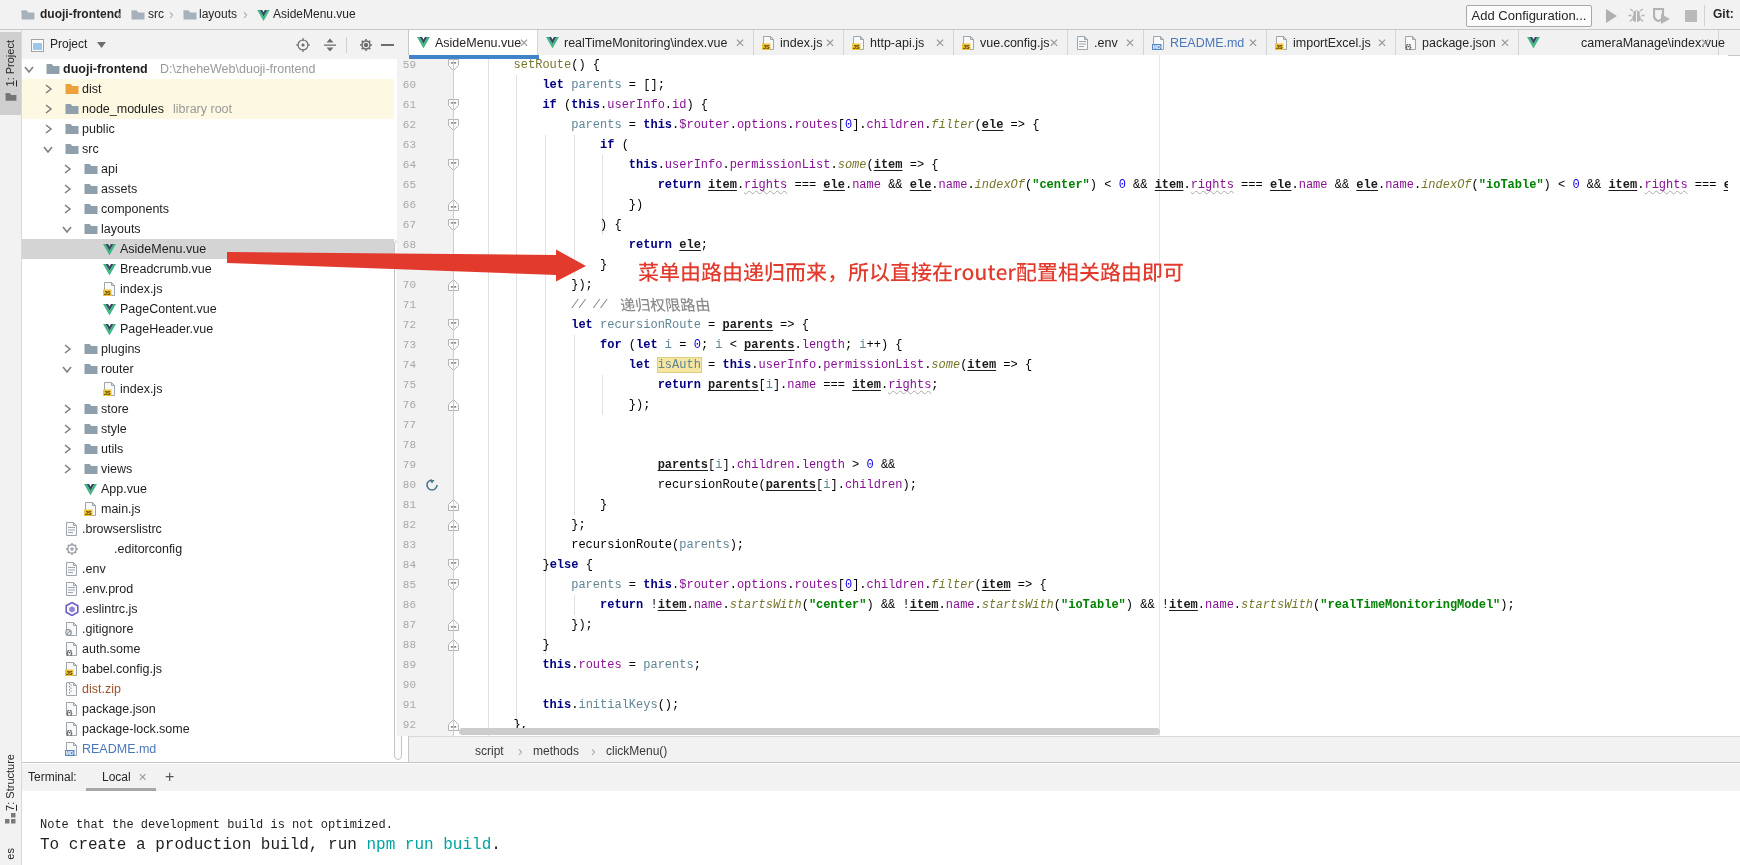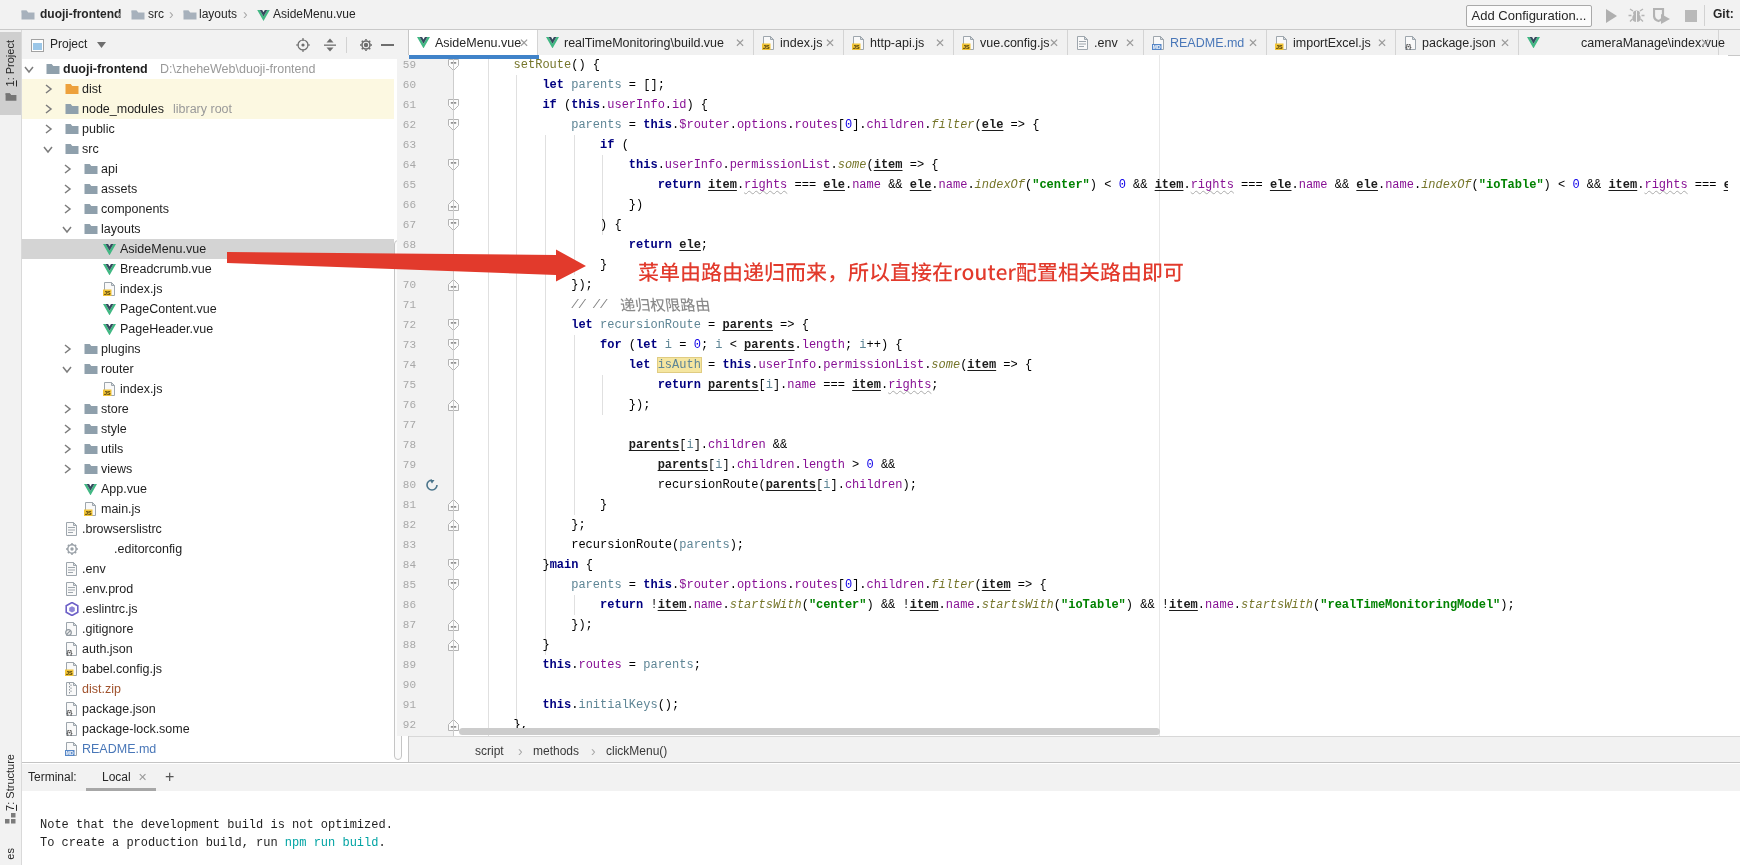--- a/index.html
+++ b/index.html
@@ -389,21 +389,21 @@
       </svg>
       <span class="lbl" style="left:60px;">.gitignore</span>
     </div>
 <div class="trow" style="top:609px">
       <svg class="abs" style="left:43px;top:3px" width="13" height="14" viewBox="0 0 13 14">
         <path d="M1.5 0.5 h7 l3 3 v10 h-10 z" fill="#f9f9f9" stroke="#9ea6ad"></path>
         <path d="M8.5 0.5 l3 3 h-3 z" fill="#d7dde2" stroke="#9ea6ad"></path>
         <text x="4.4" y="13.2" font-size="8" font-weight="bold" font-family="Liberation Sans" fill="#5a5a5a" text-anchor="middle">{}</text>
         <circle cx="4.4" cy="10.6" r="0.8" fill="#5a5a5a"></circle>
       </svg>
-      <span class="lbl" style="left:60px;">auth.json</span>
+      <span class="lbl" style="left:60px;">auth.some</span>
     </div>
 <div class="trow" style="top:629px">
       <svg class="abs" style="left:43px;top:3px" width="13" height="14" viewBox="0 0 13 14">
         <path d="M1.5 0.5 h7 l3 3 v10 h-10 z" fill="#f9f9f9" stroke="#9ea6ad"></path>
         <path d="M8.5 0.5 l3 3 h-3 z" fill="#d7dde2" stroke="#9ea6ad"></path>
         <rect x="0" y="7.5" width="8.5" height="6.5" fill="#f1c437"></rect>
         <text x="4.2" y="12.8" font-size="5.4" font-weight="bold" font-family="Liberation Sans" fill="#40330a" text-anchor="middle">JS</text>
       </svg>
       <span class="lbl" style="left:60px;">babel.config.js</span>
     </div>
@@ -453,21 +453,21 @@
       <path d="M2.6 0 L6.5 6.8 L10.4 0 L7.9 0 L6.5 2.45 L5.1 0 Z" fill="#35495e"></path>
     </svg>
 <span class="abs" style="left:26px;">AsideMenu.vue</span>
 <span class="x abs" style="right:8px">✕</span>
 </div>
 <div class="etab" style="left:538px;width:216px;">
 <svg class="abs" style="left:8px;top:7px" width="13" height="11.4" viewBox="0 0 13 11.4">
       <path d="M0 0 L6.5 11.4 L13 0 L10.4 0 L6.5 6.8 L2.6 0 Z" fill="#41b883"></path>
       <path d="M2.6 0 L6.5 6.8 L10.4 0 L7.9 0 L6.5 2.45 L5.1 0 Z" fill="#35495e"></path>
     </svg>
-<span class="abs" style="left:26px;">realTimeMonitoring\build.vue</span>
+<span class="abs" style="left:26px;">realTimeMonitoring\index.vue</span>
 <span class="x abs" style="right:8px">✕</span>
 </div>
 <div class="etab" style="left:754px;width:90px;">
 <svg class="abs" style="left:8px;top:6px" width="13" height="14" viewBox="0 0 13 14">
       <path d="M1.5 0.5 h7 l3 3 v10 h-10 z" fill="#f9f9f9" stroke="#9ea6ad"></path>
       <path d="M8.5 0.5 l3 3 h-3 z" fill="#d7dde2" stroke="#9ea6ad"></path>
       <rect x="0" y="7.5" width="8.5" height="6.5" fill="#f1c437"></rect>
       <text x="4.2" y="12.8" font-size="5.4" font-weight="bold" font-family="Liberation Sans" fill="#40330a" text-anchor="middle">JS</text>
     </svg>
 <span class="abs" style="left:26px;">index.js</span>
@@ -633,21 +633,20 @@
 <div class="lnum" style="top:320px">75</div>
 <div class="cl" style="top:320px">                            <span class="k">return</span> <span class="u">parents</span>[<span class="v">i</span>].<span class="p">name</span> === <span class="u">item</span>.<span class="p w">rights</span>;</div>
 <div class="lnum" style="top:340px">76</div>
 <div class="cl" style="top:340px">                        });</div>
 <svg class="abs" style="left:51px;top:344px" width="11" height="12" viewBox="0 0 11 12">
       <path d="M0.5 11.5 h10 v-6 L5.5 0.5 L0.5 5.5 Z" fill="#fcfcfc" stroke="#b4b4b4"></path>
       <rect x="2.8" y="7.2" width="5.4" height="1.4" fill="#777"></rect>
     </svg>
 <div class="lnum" style="top:360px">77</div>
 <div class="lnum" style="top:380px">78</div>
-<div class="cl" style="top:380px">                        <span class="u">parents</span>[<span class="v">i</span>].<span class="p">children</span> &amp;&amp;</div>
 <div class="lnum" style="top:400px">79</div>
 <div class="cl" style="top:400px">                            <span class="u">parents</span>[<span class="v">i</span>].<span class="p">children</span>.<span class="p">length</span> &gt; <span class="n">0</span> &amp;&amp;</div>
 <div class="lnum" style="top:420px">80</div>
 <div class="cl" style="top:420px">                            recursionRoute(<span class="u">parents</span>[<span class="v">i</span>].<span class="p">children</span>);</div>
 <svg class="abs" style="left:29px;top:424px" width="12" height="12" viewBox="0 0 12 12">
       <path d="M6 1 A5 5 0 1 0 11 6" fill="none" stroke="#4b758b" stroke-width="1.6"></path>
       <path d="M3.5 1 L8.5 1 L6 4.5 Z" fill="#4b758b"></path>
     </svg>
 <div class="lnum" style="top:440px">81</div>
 <div class="cl" style="top:440px">                    }</div>
@@ -657,21 +656,21 @@
     </svg>
 <div class="lnum" style="top:460px">82</div>
 <div class="cl" style="top:460px">                };</div>
 <svg class="abs" style="left:51px;top:464px" width="11" height="12" viewBox="0 0 11 12">
       <path d="M0.5 11.5 h10 v-6 L5.5 0.5 L0.5 5.5 Z" fill="#fcfcfc" stroke="#b4b4b4"></path>
       <rect x="2.8" y="7.2" width="5.4" height="1.4" fill="#777"></rect>
     </svg>
 <div class="lnum" style="top:480px">83</div>
 <div class="cl" style="top:480px">                recursionRoute(<span class="v">parents</span>);</div>
 <div class="lnum" style="top:500px">84</div>
-<div class="cl" style="top:500px">            }<span class="k">main</span> {</div>
+<div class="cl" style="top:500px">            }<span class="k">else</span> {</div>
 <svg class="abs" style="left:51px;top:504px" width="11" height="12" viewBox="0 0 11 12">
       <path d="M0.5 0.5 h10 v6 L5.5 11.5 L0.5 6.5 Z" fill="#fcfcfc" stroke="#b4b4b4"></path>
       <rect x="2.8" y="3.2" width="5.4" height="1.4" fill="#777"></rect>
     </svg>
 <div class="lnum" style="top:520px">85</div>
 <div class="cl" style="top:520px">                <span class="v">parents</span> = <span class="k">this</span>.<span class="p">$router</span>.<span class="p">options</span>.<span class="p">routes</span>[<span class="n">0</span>].<span class="p">children</span>.<span class="f">filter</span>(<span class="u">item</span> =&gt; {</div>
 <svg class="abs" style="left:51px;top:524px" width="11" height="12" viewBox="0 0 11 12">
       <path d="M0.5 0.5 h10 v6 L5.5 11.5 L0.5 6.5 Z" fill="#fcfcfc" stroke="#b4b4b4"></path>
       <rect x="2.8" y="3.2" width="5.4" height="1.4" fill="#777"></rect>
     </svg>
@@ -712,21 +711,21 @@
   </div>
 <div id="term">
     <div id="thead">
 <span class="abs" style="left:6px;top:0;line-height:26px">Terminal:</span>
 <span class="abs" style="left:80px;top:0;line-height:26px">Local</span>
 <span class="abs" style="left:116px;top:0;line-height:26px;color:#9a9a9a;font-size:11px">✕</span>
 <div class="abs" style="left:64px;top:24px;width:70px;height:3px;background:#a7a7a7"></div>
 <span class="abs" style="left:143px;top:0;line-height:26px;font-size:16px;color:#555">+</span>
 </div>
 <div class="mono abs" style="left:18px;top:55px;font-size:12px;color:#1f1f1f;white-space:pre">Note that the development build is not optimized.</div>
-<div class="mono abs" style="left:18px;top:72.5px;font-size:12px;color:#1f1f1f;white-space:pre">To create a production build, run <span style="color:#00a3a3">npm run build</span>.</div>
+<div class="mono abs" style="left:18px;top:72.5px;font-size:16px;color:#1f1f1f;white-space:pre">To create a production build, run <span style="color:#00a3a3">npm run build</span>.</div>
 </div>
 <svg class="abs" style="left:0;top:0;pointer-events:none" width="1740" height="865" viewBox="0 0 1740 865">
 <polygon points="227,252 556,255 556,249.5 586,266 556,281.5 556,275 227,263" fill="#e23a2c"></polygon>
 <path transform="translate(638.0,280.0) scale(0.02100,-0.02100)" d="M59 777H944V696H59ZM287 843H379V624H287ZM621 843H714V635H621ZM57 267H947V187H57ZM451 341H545V-83H451ZM420 232 494 198Q448 142 382 91Q317 40 242 1Q167 -39 93 -63Q86 -51 75 -37Q64 -22 53 -8Q41 6 30 16Q85 31 141 53Q197 75 249 104Q301 132 345 165Q389 197 420 232ZM577 226Q618 180 680 140Q743 100 817 69Q891 39 965 21Q955 12 943 -3Q931 -17 921 -32Q911 -46 904 -59Q829 -36 754 2Q680 40 616 90Q553 139 508 196ZM809 648 882 577Q805 559 711 546Q618 534 515 525Q412 516 308 511Q204 507 107 505Q106 522 99 545Q93 569 87 583Q182 585 283 590Q384 595 481 603Q579 612 663 623Q747 634 809 648ZM132 456 208 487Q236 454 262 413Q287 372 298 340L217 306Q208 338 183 380Q159 422 132 456ZM409 480 488 506Q509 475 526 437Q544 400 550 371L465 343Q460 371 444 410Q429 448 409 480ZM797 525 890 492Q859 442 824 390Q789 339 760 303L689 334Q708 359 728 393Q748 427 766 461Q785 496 797 525Z" fill="#e23a2c"></path>
     <path transform="translate(659.0,280.0) scale(0.02100,-0.02100)" d="M451 629H545V-82H451ZM233 431V338H773V431ZM233 595V503H773V595ZM144 671H866V262H144ZM52 177H951V92H52ZM229 804 306 839Q336 806 367 765Q398 723 413 692L331 652Q317 682 287 726Q258 769 229 804ZM700 838 799 807Q769 758 734 710Q700 661 672 627L593 656Q611 680 632 712Q652 744 670 777Q688 810 700 838Z" fill="#e23a2c"></path>
     <path transform="translate(680.0,280.0) scale(0.02100,-0.02100)" d="M154 359H843V270H154ZM154 66H841V-24H154ZM110 650H893V-80H799V559H200V-83H110ZM450 843H543V18H450Z" fill="#e23a2c"></path>
     <path transform="translate(701.0,280.0) scale(0.02100,-0.02100)" d="M535 34H860V-45H535ZM582 744H842V666H582ZM499 283H899V-78H813V206H583V-81H499ZM810 744H826L843 747L900 722Q872 630 826 553Q780 476 721 414Q662 353 593 307Q525 261 452 230Q444 245 429 266Q413 286 400 298Q467 323 530 365Q594 406 649 462Q704 517 746 584Q787 652 810 728ZM595 844 681 823Q659 755 628 691Q596 627 559 573Q521 518 480 476Q473 485 460 496Q447 507 433 518Q420 529 409 535Q470 590 518 672Q567 754 595 844ZM583 697Q604 644 640 589Q676 534 725 482Q775 431 838 388Q901 345 978 318Q969 310 958 296Q947 283 937 268Q928 254 921 242Q844 274 781 322Q717 369 668 425Q619 481 582 539Q546 598 523 652ZM83 401H158V38H83ZM165 724V565H334V724ZM85 803H418V487H85ZM226 522H308V69H226ZM34 49Q84 59 150 73Q216 87 289 104Q362 121 435 138L444 57Q339 32 235 6Q131 -19 50 -38ZM257 352H427V272H257Z" fill="#e23a2c"></path>
     <path transform="translate(722.0,280.0) scale(0.02100,-0.02100)" d="M154 359H843V270H154ZM154 66H841V-24H154ZM110 650H893V-80H799V559H200V-83H110ZM450 843H543V18H450Z" fill="#e23a2c"></path>
     <path transform="translate(743.0,280.0) scale(0.02100,-0.02100)" d="M389 405H881V333H389ZM857 405H938Q938 405 937 394Q937 382 936 374Q931 283 923 239Q916 195 900 178Q889 165 875 160Q862 154 842 152Q826 150 799 150Q773 150 743 152Q742 169 735 190Q729 211 720 227Q748 224 771 223Q794 223 805 223Q825 222 834 231Q842 240 848 276Q853 313 857 395ZM334 717H897V486H415V560H820V642H334ZM371 560H453Q448 522 441 481Q435 439 428 401Q422 362 415 333H336Q343 364 350 403Q356 441 362 482Q367 524 371 560ZM424 817 497 849Q519 824 538 792Q558 761 567 737L489 701Q481 725 463 758Q444 790 424 817ZM748 845 837 822Q813 783 787 745Q761 708 738 680L662 703Q677 722 694 747Q710 772 724 798Q738 824 748 845ZM564 372 641 346Q594 272 519 212Q444 152 355 112Q349 121 339 132Q328 144 317 155Q307 165 298 172Q383 207 455 260Q526 312 564 372ZM581 684H671V72H581ZM74 765 152 803Q175 775 199 742Q223 709 243 677Q264 646 276 620L193 577Q182 603 162 635Q143 668 119 702Q96 737 74 765ZM261 470V96H174V382H46V470ZM215 140Q240 140 264 121Q287 103 329 79Q380 49 446 41Q513 33 597 33Q640 33 690 34Q739 36 789 39Q839 41 886 45Q933 49 970 54Q965 42 959 24Q953 6 949 -11Q945 -29 943 -43Q916 -45 872 -46Q829 -48 779 -50Q729 -52 680 -52Q632 -53 594 -53Q500 -53 433 -42Q366 -32 312 -1Q280 18 255 37Q230 57 213 57Q199 57 181 39Q162 21 142 -8Q122 -36 103 -68L41 20Q88 73 134 107Q180 140 215 140Z" fill="#e23a2c"></path>
     <path transform="translate(764.0,280.0) scale(0.02100,-0.02100)" d="M83 721H172V227H83ZM283 842H373V445Q373 368 367 294Q361 221 341 153Q321 84 281 23Q242 -38 176 -90Q168 -80 155 -67Q142 -54 129 -42Q115 -31 104 -24Q164 22 200 75Q236 128 253 188Q271 248 277 313Q283 377 283 445ZM477 436H870V346H477ZM426 89H880V0H426ZM448 759H917V-70H824V671H448Z" fill="#e23a2c"></path>

